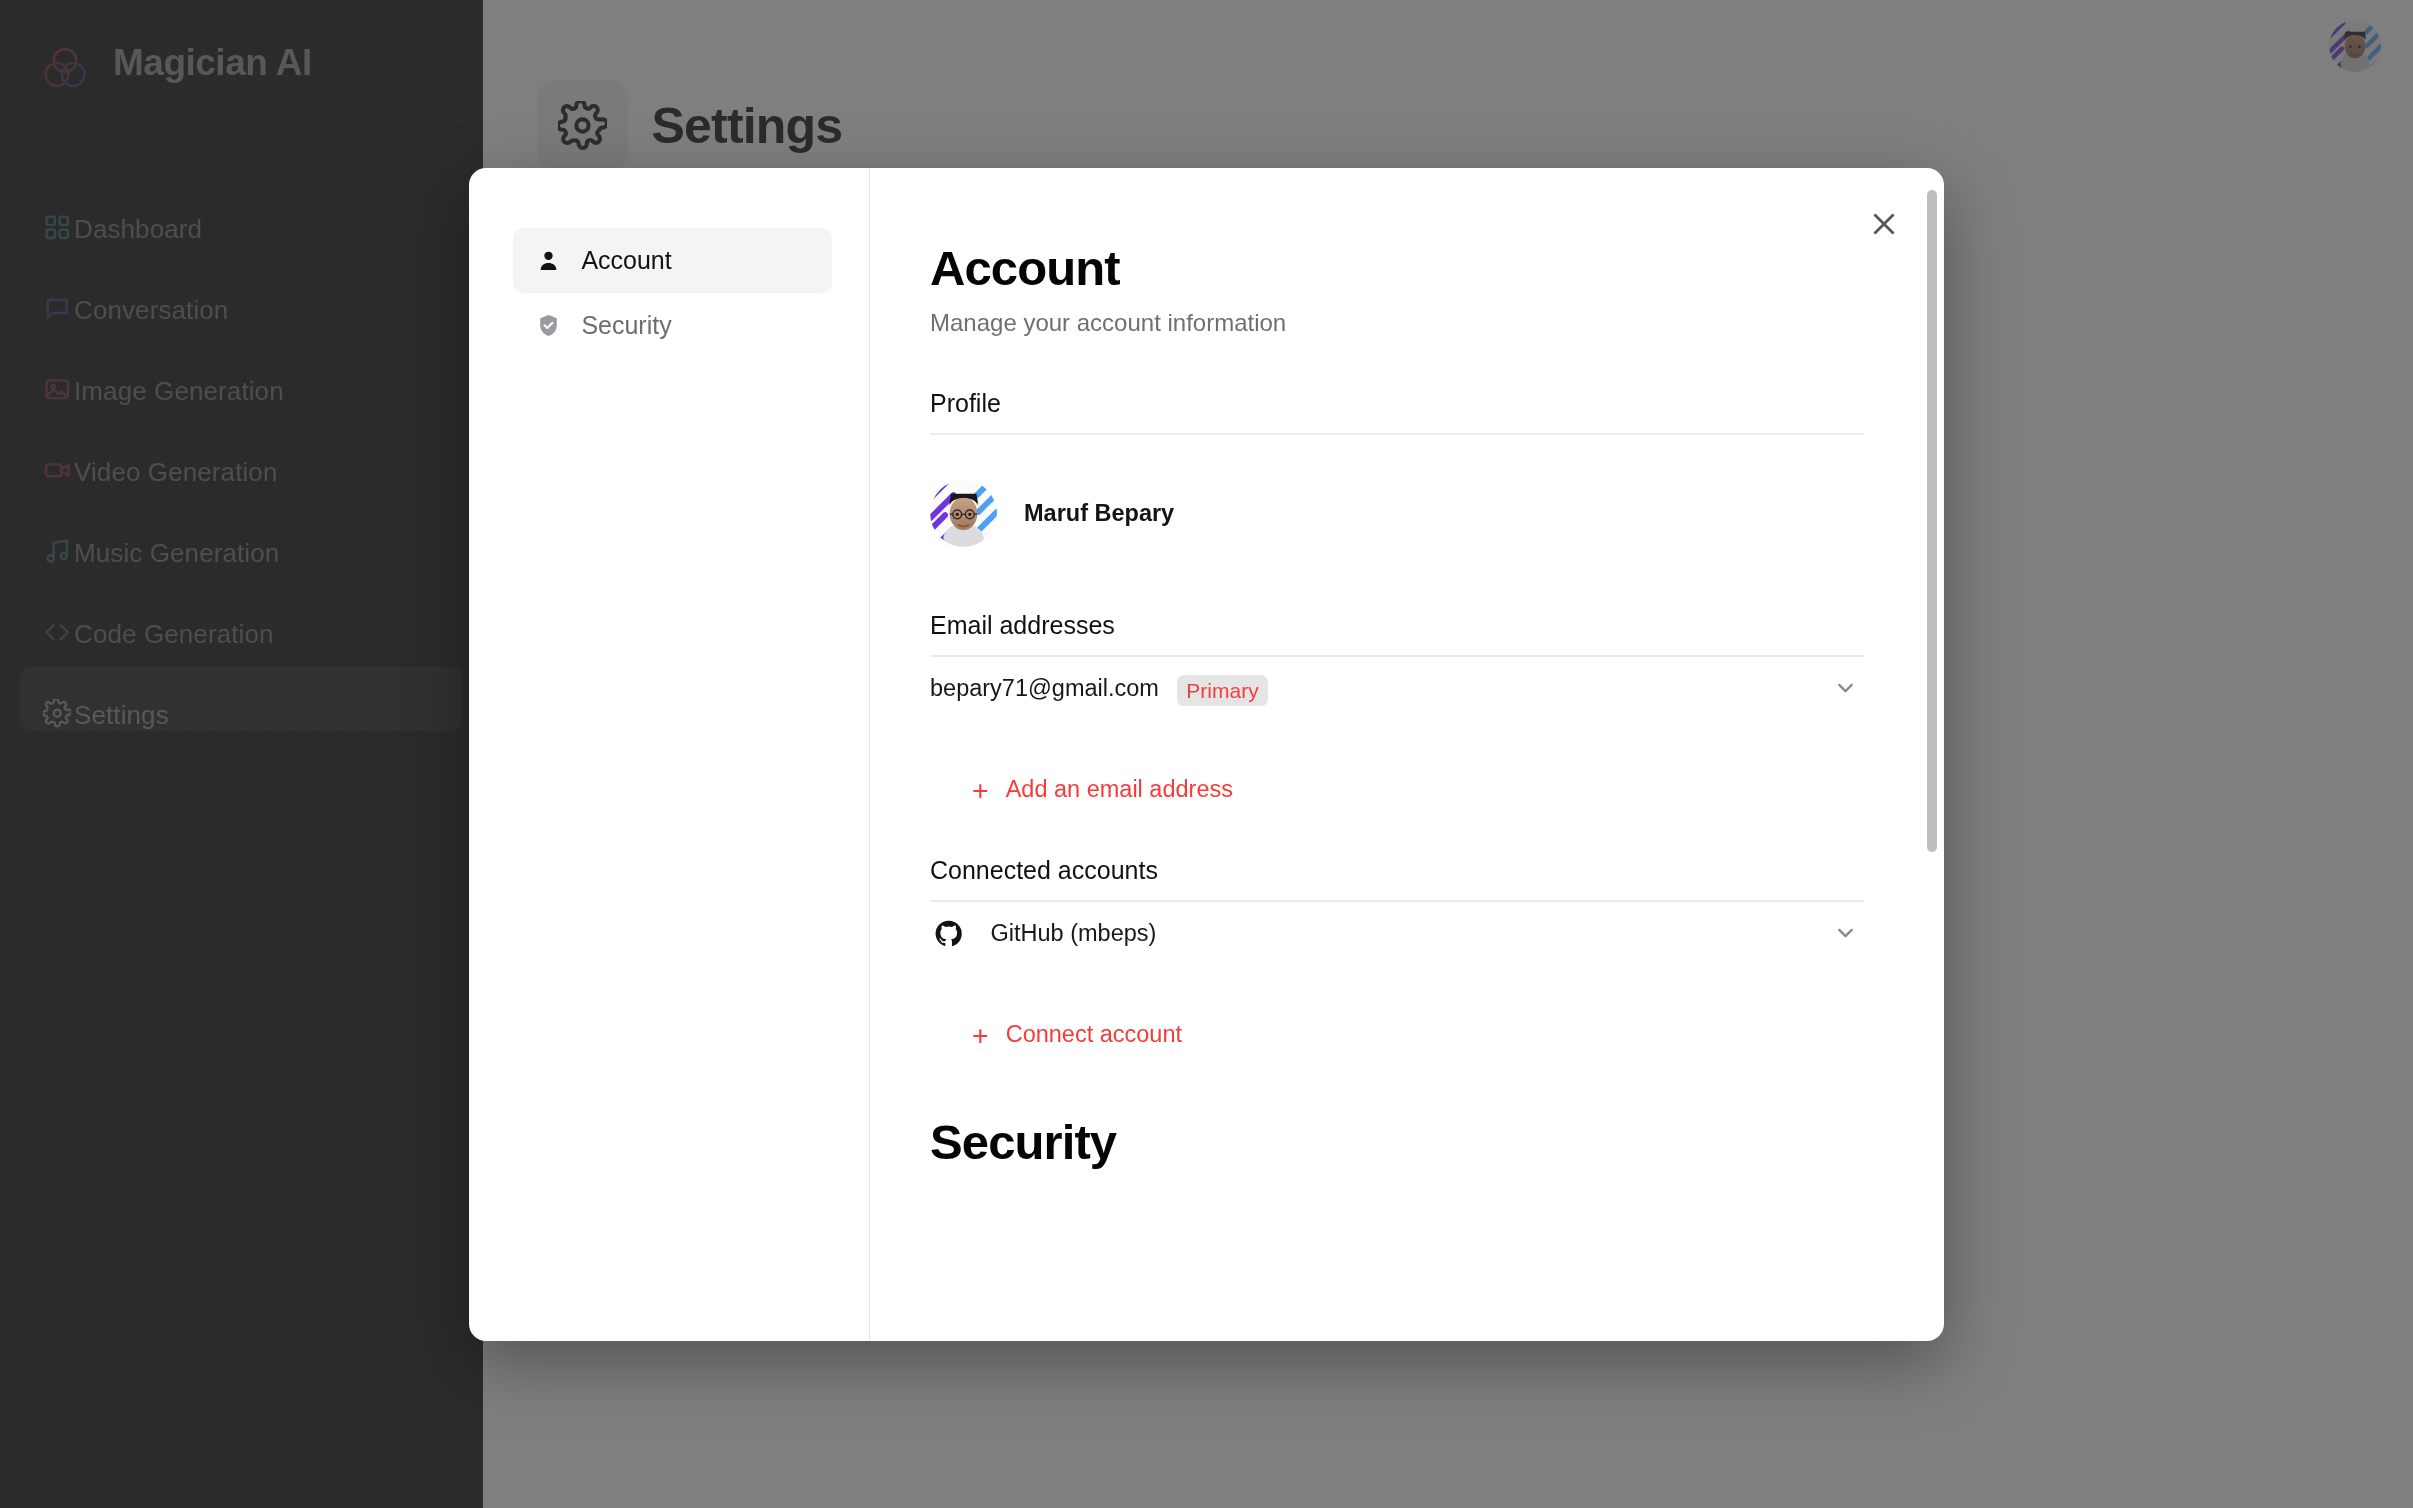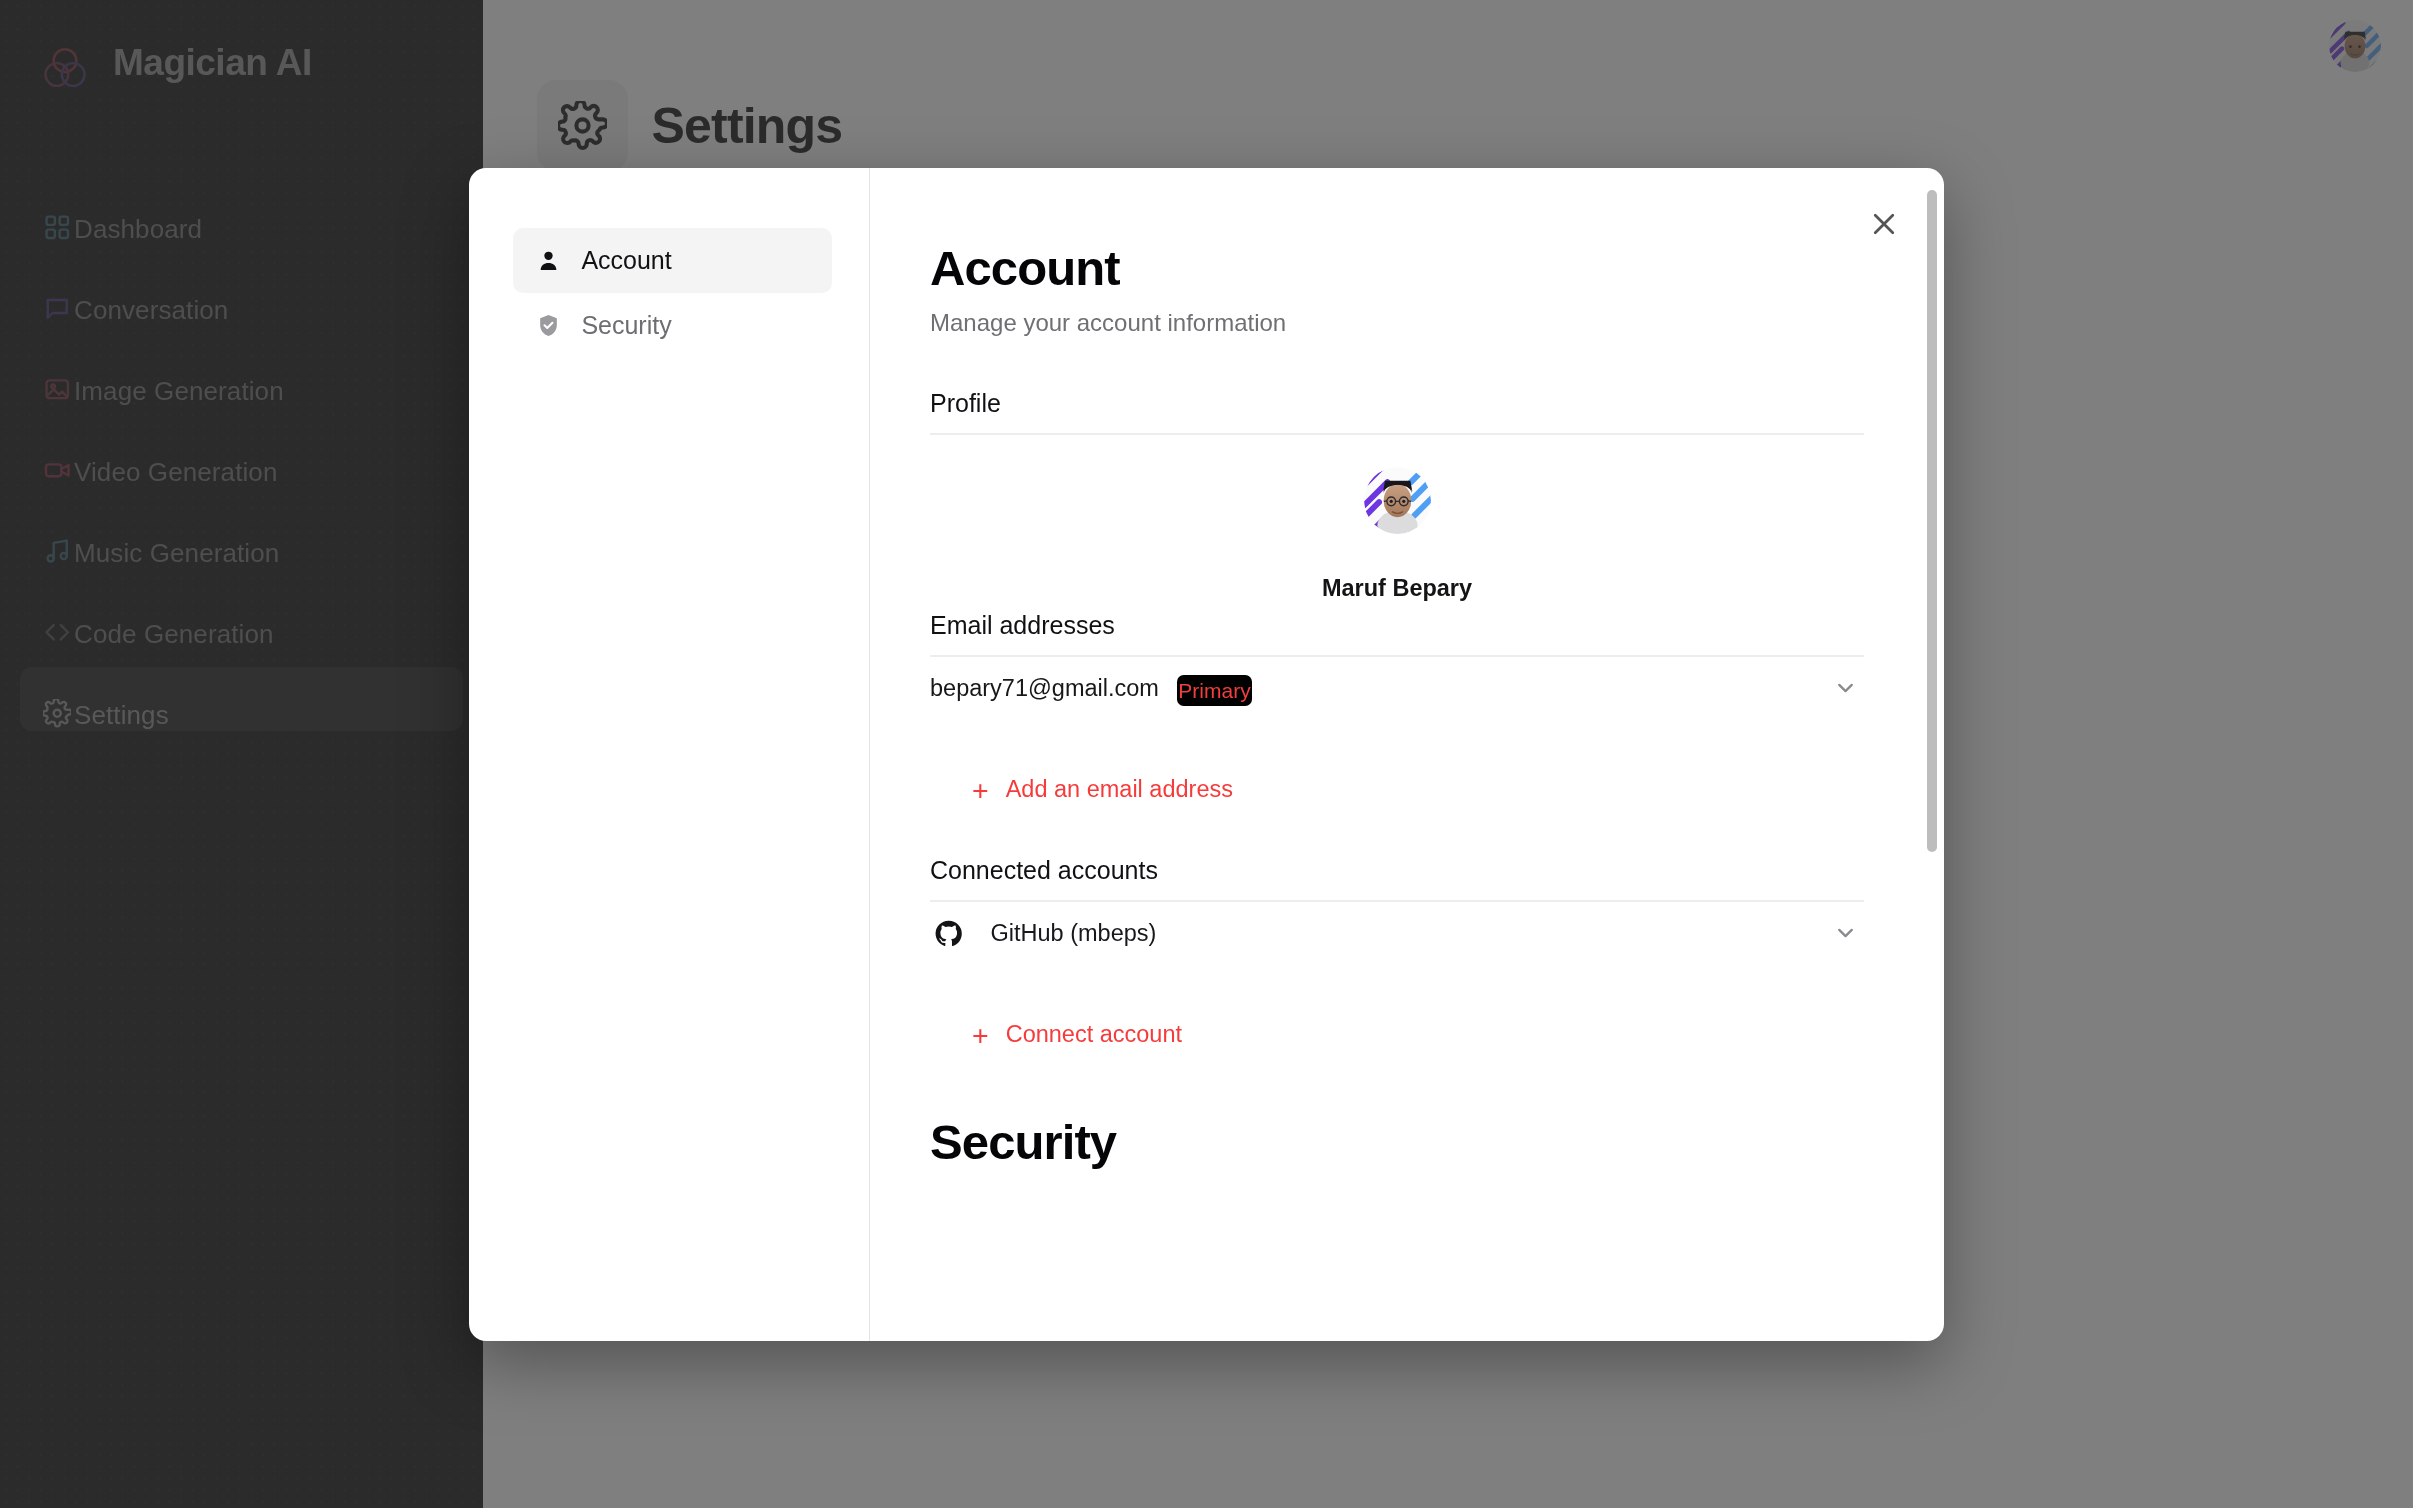--- a/index.html
+++ b/index.html
@@ -107,36 +107,36 @@
 
   .acct-title { font-size: 49px; font-weight: 700; letter-spacing: -0.9px; color: #050507; margin-top: 22px; }
   .acct-sub { font-size: 24px; color: #6f7074; margin-top: 13.4px; }
 
   .sec-title {
     font-size: 25px; font-weight: 500; color: #111114;
     margin-top: 52px;
   }
   .sec-rule { height: 1.7px; background: #eceded; margin-top: 15px; }
 
-  .profile-row { display: flex; align-items: center; gap: 41px; margin-top: 32px; height: 92px; flex-direction: column; }
+  .profile-row { display: flex; align-items: center; gap: 27px; margin-top: 32px; height: 92px; }
   .profile-av { width: 67px; height: 67px; border-radius: 50%; overflow: hidden; flex: 0 0 67px; }
   .profile-name { font-size: 23.5px; font-weight: 600; color: #141416; }
 
   .list-row {
     display: flex; align-items: flex-start;
     height: 72px; margin-top: 18.4px;
     cursor: pointer;
   }
   .list-row .row-ico { width: 37px; flex: 0 0 37px; display:flex; align-items:center; justify-content:center; margin-right: 23.5px; }
   .row-text { font-size: 23.5px; color: #18181b; }
   .badge {
     margin-left: 18.4px;
     font-size: 21px; color: #f13e3e; font-weight: 500;
-    background: #000000; border-radius: 6.7px;
-    padding: 5px 1px; line-height: 1;
+    background: #e5e5e5; border-radius: 6.7px;
+    padding: 5px 9px; line-height: 1;
   }
   .row-spacer { flex: 1; }
   .row-chev { width: 37px; display: flex; align-items: center; justify-content: center; }
 
   .add-link {
     display: flex; align-items: center; gap: 17px;
     margin-top: 28.5px; margin-left: 42px;
     font-size: 23.5px; color: #f63b3b; cursor: pointer;
     width: fit-content;
   }

